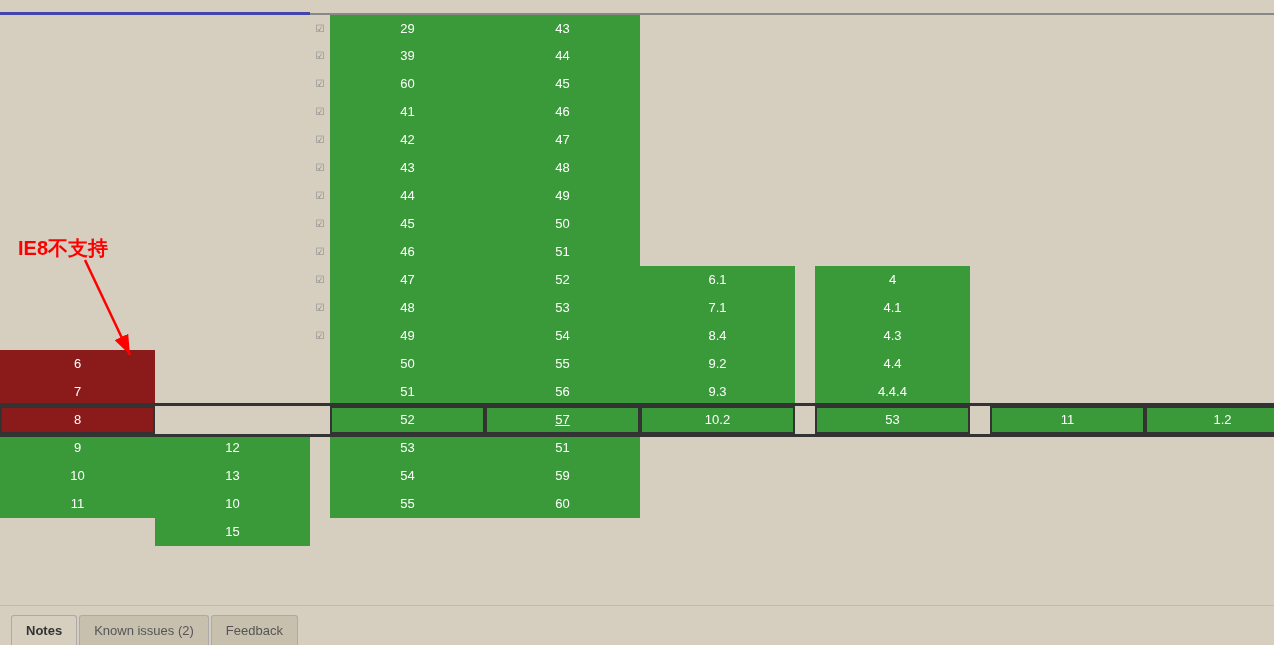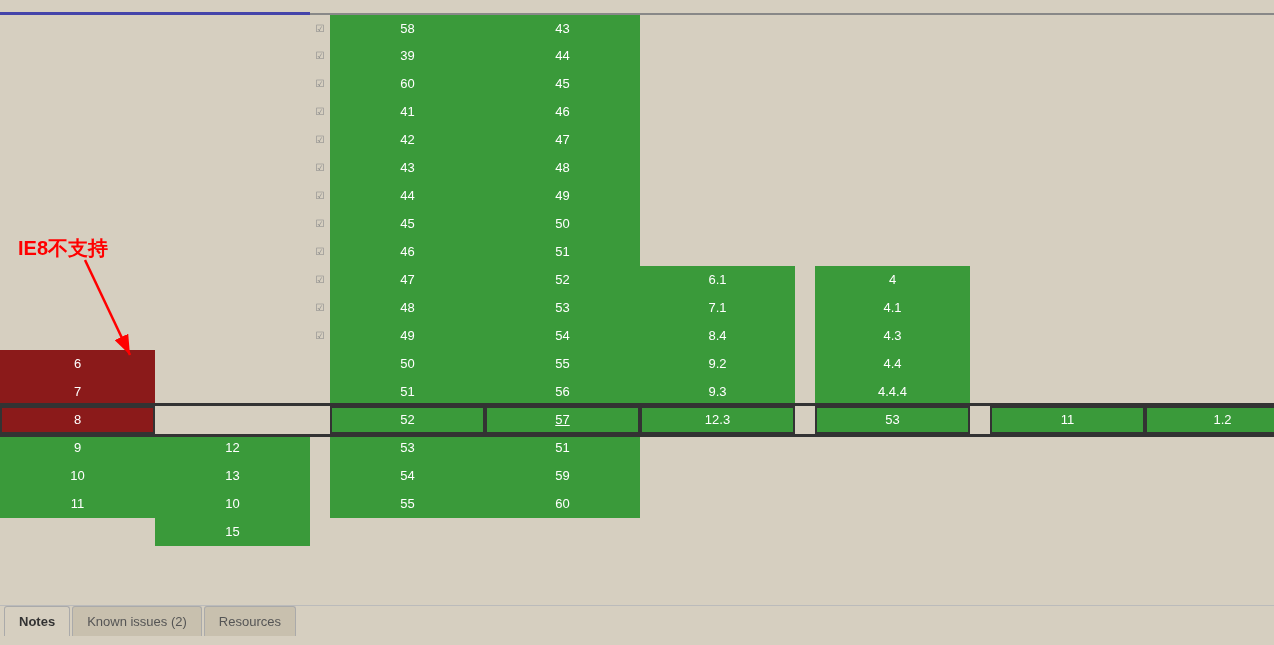--- a/index.html
+++ b/index.html
@@ -95,22 +95,22 @@
       color: red;
       font-size: 20px;
       font-weight: bold;
       pointer-events: none;
     }
 
     .bottom-tabs {
       height: 40px;
       background: #d6cfc0;
       display: flex;
-      align-items: flex-start;
-      padding-left: 4px;
+      align-items: flex-end;
+      padding-left: 11px;
       border-top: 1px solid #bbb;
     }
 
     .tab-btn {
       padding: 6px 14px;
       background: #c8c0ae;
       border: 1px solid #aaa;
       border-bottom: none;
       border-radius: 3px 3px 0 0;
       margin-right: 2px;
@@ -172,21 +172,21 @@
           <th class="star-header"></th>
           <th class="uc-header"></th>
           <th class="qq-header"></th>
         </tr>
       </thead>
       <tbody id="table-body">
       <tr>
             <td></td>
             <td></td>
             <td style="background: rgb(214, 207, 192); color: rgb(136, 136, 136); font-size: 10px;">☑</td>
-            <td class="green">58</td>
+            <td class="green">29</td>
             <td class="green">43</td>
             <td></td>
             <td style="background: rgb(214, 207, 192);"></td>
             <td></td>
             <td style="background: rgb(214, 207, 192);"></td>
             <td></td>
             <td></td>
           </tr>
           <tr>
             <td></td>
@@ -356,21 +356,21 @@
             <td style="background: rgb(214, 207, 192);"></td>
             <td></td>
             <td></td>
           </tr>
           <tr style="outline: rgb(51, 51, 51) solid 3px;">
             <td class="dark-red" style="outline: rgb(51, 51, 51) solid 2px; outline-offset: -2px; box-shadow: rgb(51, 51, 51) 0px 0px 0px 2px inset;">8</td>
             <td></td>
             <td style="background: rgb(214, 207, 192); color: rgb(136, 136, 136); font-size: 10px;"></td>
             <td class="green" style="outline: rgb(51, 51, 51) solid 2px; outline-offset: -2px; box-shadow: rgb(51, 51, 51) 0px 0px 0px 2px inset;">52</td>
             <td class="green" style="outline: rgb(51, 51, 51) solid 2px; outline-offset: -2px; box-shadow: rgb(51, 51, 51) 0px 0px 0px 2px inset; text-decoration: underline;">57</td>
-            <td class="green" style="outline: rgb(51, 51, 51) solid 2px; outline-offset: -2px; box-shadow: rgb(51, 51, 51) 0px 0px 0px 2px inset;">12.3</td>
+            <td class="green" style="outline: rgb(51, 51, 51) solid 2px; outline-offset: -2px; box-shadow: rgb(51, 51, 51) 0px 0px 0px 2px inset;">10.2</td>
             <td style="background: rgb(214, 207, 192);"></td>
             <td class="green" style="outline: rgb(51, 51, 51) solid 2px; outline-offset: -2px; box-shadow: rgb(51, 51, 51) 0px 0px 0px 2px inset;">53</td>
             <td style="background: rgb(214, 207, 192);"></td>
             <td class="green" style="outline: rgb(51, 51, 51) solid 2px; outline-offset: -2px; box-shadow: rgb(51, 51, 51) 0px 0px 0px 2px inset;">11</td>
             <td class="green" style="outline: rgb(51, 51, 51) solid 2px; outline-offset: -2px; box-shadow: rgb(51, 51, 51) 0px 0px 0px 2px inset;">1.2</td>
           </tr>
           <tr>
             <td class="green">9</td>
             <td class="green">12</td>
             <td style="background: rgb(214, 207, 192); color: rgb(136, 136, 136); font-size: 10px;"></td>
@@ -422,15 +422,15 @@
             <td></td>
             <td></td>
           </tr>
         </tbody>
     </table>
   </div>
 
   <div class="bottom-tabs">
   <button class="tab-btn active">Notes</button>
       <button class="tab-btn">Known issues (2)</button>
-      <button class="tab-btn">Resources</button>
+      <button class="tab-btn">Feedback</button>
     </div>
 </div>
 
 </body></html>

